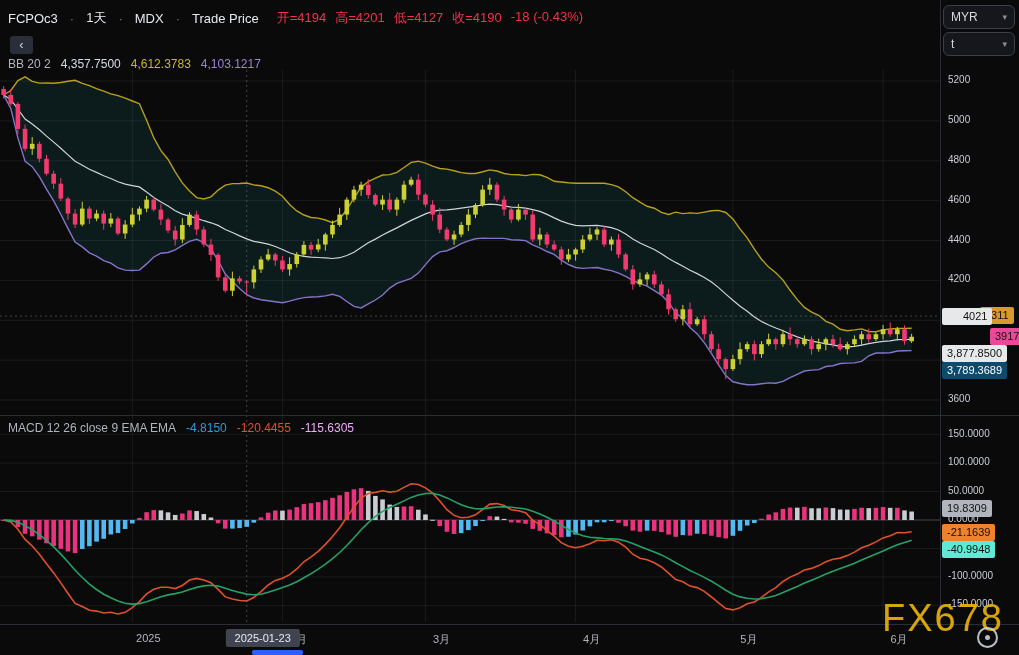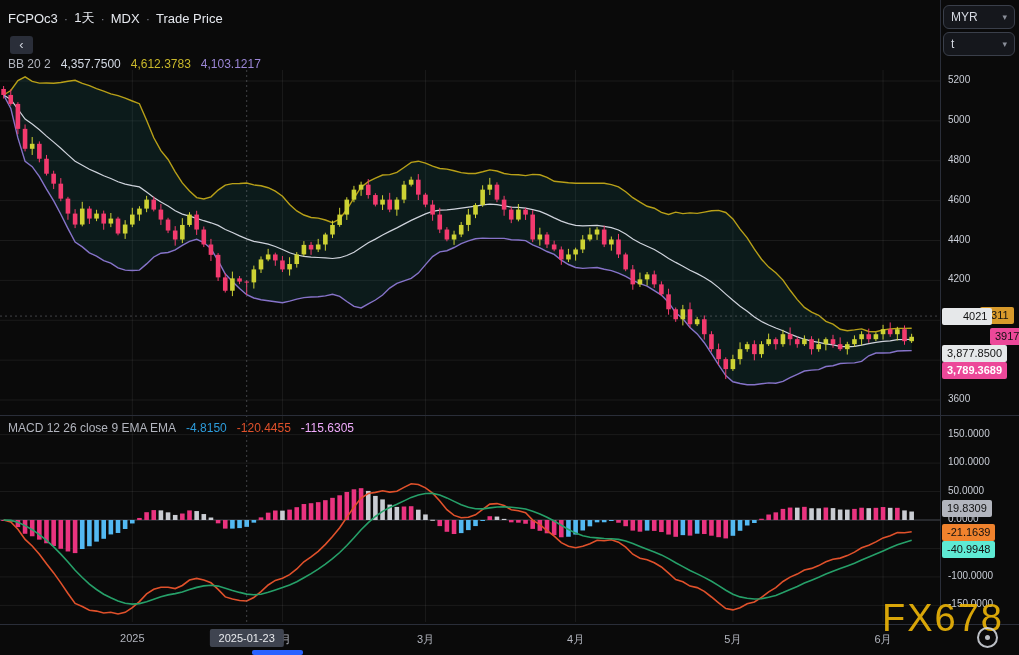--- a/index.html
+++ b/index.html
@@ -1,33 +1,33 @@
 <!DOCTYPE html>
 <html><head>
 <meta charset="utf-8">
 <style>
   *{box-sizing:border-box;margin:0;padding:0}
   body{margin:0;background:#000;font-family:"Liberation Sans",sans-serif}
   .tv{position:relative;width:1019px;height:655px;background:#0a0a0a;overflow:hidden}
   #chart-svg{position:absolute;left:0;top:0}
-  .legend-row{position:absolute;left:8px;display:flex;gap:6px;align-items:center;white-space:nowrap;z-index:5}
+  .legend-row{position:absolute;left:8px;display:flex;gap:12px;align-items:center;white-space:nowrap;z-index:5}
   .symbol-row{top:9px;font-size:13px;color:#e6e9ef}
   .symbol-row .sep{color:#787b86}
   .symbol-row .ohlc{display:flex;gap:9px;margin-left:6px;color:#f0334a}
   .back-btn{position:absolute;left:10px;top:36px;width:23px;height:18px;background:#2a2e39;border:none;border-radius:3px;color:#cfd3dc;font-size:13px;line-height:16px;text-align:center;padding:0;cursor:pointer;z-index:5}
   .bb-row{top:57px;font-size:12px;color:#b2b5be;gap:10px}
   .macd-row{top:421px;font-size:12px;color:#b2b5be;gap:10px}
   .v-basis{color:#d5dbe6}.v-upper{color:#c9b82b}.v-lower{color:#9b86d6}
   .v-hist{color:#2d9cdb}.v-macd{color:#e0512b}.v-signal{color:#f0abfc}
   .axis-dd{position:absolute;right:4px;top:5px;width:72px;display:flex;flex-direction:column;gap:3px;z-index:6}
   .dd{height:24px;border:1px solid #3a3f4a;border-radius:6px;background:#15171c;color:#d6dae2;font-size:12px;display:flex;align-items:center;justify-content:space-between;padding:0 7px;cursor:pointer}
   .caret{color:#8a8f99;font-size:9px}
   .tick{position:absolute;left:948px;font-size:10px;color:#c9cdd6;z-index:2}
   .chip{position:absolute;font-size:11px;line-height:13px;padding:2px 5px;border-radius:2px;white-space:nowrap;z-index:4}
-  .time-bar{position:absolute;left:0;top:625px;width:940px;height:30px;z-index:5}
+  .time-bar{position:absolute;left:16px;top:625px;width:940px;height:30px;z-index:5}
   .tlabel{position:absolute;top:7px;transform:translateX(-50%);font-size:11px;color:#b2b5be}
   .time-chip{position:absolute;top:4px;transform:translateX(-50%);background:#3f4450;color:#e8eaed;font-size:11px;padding:3px 9px;border-radius:2px}
   .scroll-thumb{position:absolute;left:252px;top:650px;width:51px;height:5px;background:#2962ff;border-radius:2px;z-index:7}
   .watermark{position:absolute;left:882px;top:597px;font-size:38px;font-weight:500;letter-spacing:2px;color:#eab308;opacity:.92;z-index:6}
   .corner-logo{position:absolute;left:977px;top:627px;width:21px;height:21px;border:2px solid #cfd3da;border-radius:50%;display:flex;align-items:center;justify-content:center;opacity:.9;z-index:7}
   .corner-logo .dot{width:5px;height:5px;border-radius:50%;background:#cfd3da}
 </style>
 </head>
 <body>
 
@@ -454,20 +454,27 @@
     </svg>
 
   <div class="legend-row symbol-row">
     <span>FCPOc3</span>
     <span class="sep">·</span>
     <span>1天</span>
     <span class="sep">·</span>
     <span>MDX</span>
     <span class="sep">·</span>
     <span>Trade Price</span>
+    <span class="ohlc">
+      <span>开=4194</span>
+      <span>高=4201</span>
+      <span>低=4127</span>
+      <span>收=4190</span>
+      <span>-18 (-0.43%)</span>
+    </span>
   </div>
 
   <button class="back-btn">
     <span>‹</span>
   </button>
 
   <div class="legend-row bb-row">
     <span>BB 20 2</span>
     <span class="v-basis">4,357.7500</span>
     <span class="v-upper">4,612.3783</span>
@@ -501,21 +508,21 @@
       <div class="tick" style="top: 273.375px;">4200</div>
       <div class="tick" style="top: 313.25px;">4000</div>
       <div class="tick" style="top: 353.125px;">3800</div>
       <div class="tick" style="top: 393px;">3600</div>
     </div>
   <div id="price-chips">
       <div class="chip" style="top: 307.497px; left: 980px; background: rgb(216, 154, 43); color: rgb(17, 17, 17);">3311</div>
       <div class="chip" style="top: 307.563px; left: 942px; background: rgb(230, 232, 234); color: rgb(17, 17, 17); padding-left: 21px;">4021</div>
       <div class="chip" style="top: 328.298px; left: 942px; background: #ec4899; color: rgb(17, 17, 17); margin-left: 48px;">3917</div>
       <div class="chip" style="top: 345.298px; left: 942px; background: rgb(230, 232, 234); color: rgb(17, 17, 17);">3,877.8500</div>
-      <div class="chip" style="top: 362.298px; left: 942px; background: #ec4899; color: rgb(255, 255, 255); font-weight: bold;">3,789.3689</div>
+      <div class="chip" style="top: 362.298px; left: 942px; background: #0c4a6e; color: rgb(255, 255, 255);">3,789.3689</div>
     </div>
   <div id="macd-ticks">
       <div class="tick" style="top: 427.645px;">150.0000</div>
       <div class="tick" style="top: 456.097px;">100.0000</div>
       <div class="tick" style="top: 484.548px;">50.0000</div>
       <div class="tick" style="top: 513px;">0.0000</div>
       <div class="tick" style="top: 541.452px;">-50.0000</div>
       <div class="tick" style="top: 569.903px;">-100.0000</div>
       <div class="tick" style="top: 598.355px;">-150.0000</div>
     </div>

